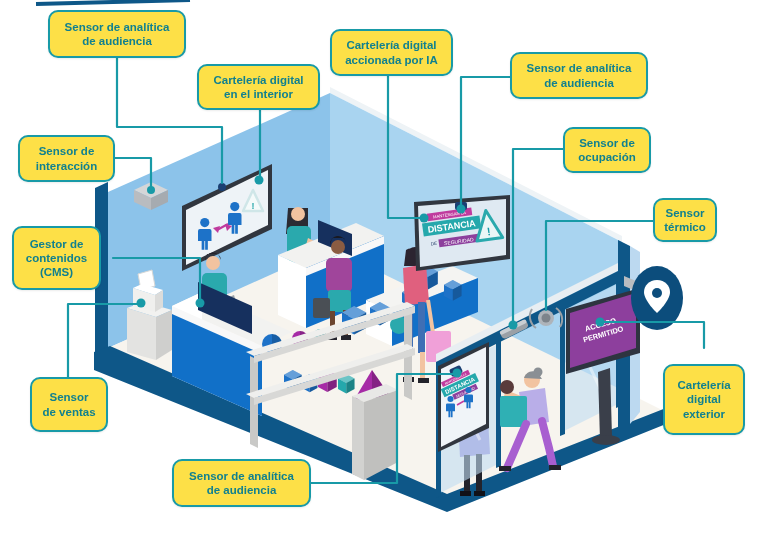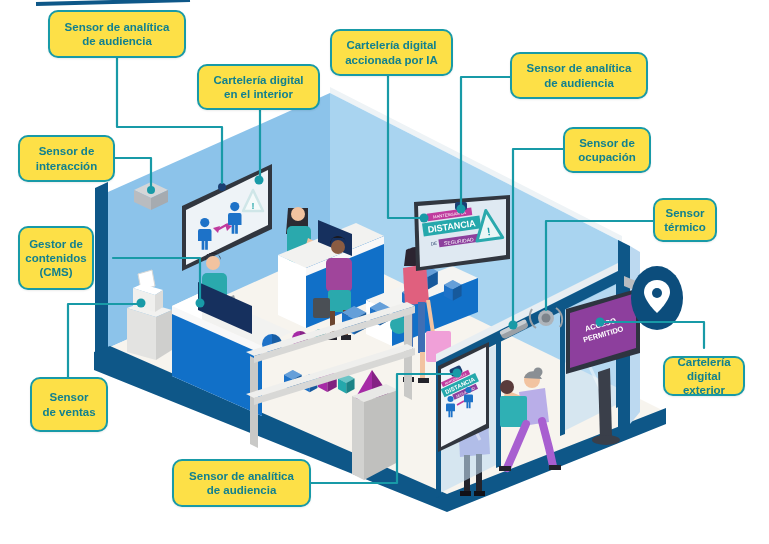--- a/index.html
+++ b/index.html
@@ -310,22 +310,22 @@
 <div class="callout" style="left:330px;top:29px;width:123px;height:47px;">Cartelería digital
 accionada por IA</div>
 <div class="callout" style="left:510px;top:52px;width:138px;height:47px;">Sensor de analítica
 de audiencia</div>
 <div class="callout" style="left:18px;top:135px;width:97px;height:47px;">Sensor de
 interacción</div>
 <div class="callout" style="left:563px;top:127px;width:88px;height:46px;">Sensor de
 ocupación</div>
 <div class="callout" style="left:653px;top:198px;width:64px;height:44px;">Sensor
 térmico</div>
-<div class="callout" style="left:18px;top:226px;width:76px;height:64px;">Gestor de
+<div class="callout" style="left:12px;top:226px;width:89px;height:64px;">Gestor de
 contenidos
 (CMS)</div>
-<div class="callout" style="left:663px;top:356px;width:82px;height:40px;">Cartelería
+<div class="callout" style="left:663px;top:364px;width:82px;height:71px;">Cartelería
 digital
 exterior</div>
 <div class="callout" style="left:30px;top:377px;width:78px;height:55px;">Sensor
 de ventas</div>
 <div class="callout" style="left:172px;top:459px;width:139px;height:48px;">Sensor de analítica
 de audiencia</div>
 
 </body></html>

